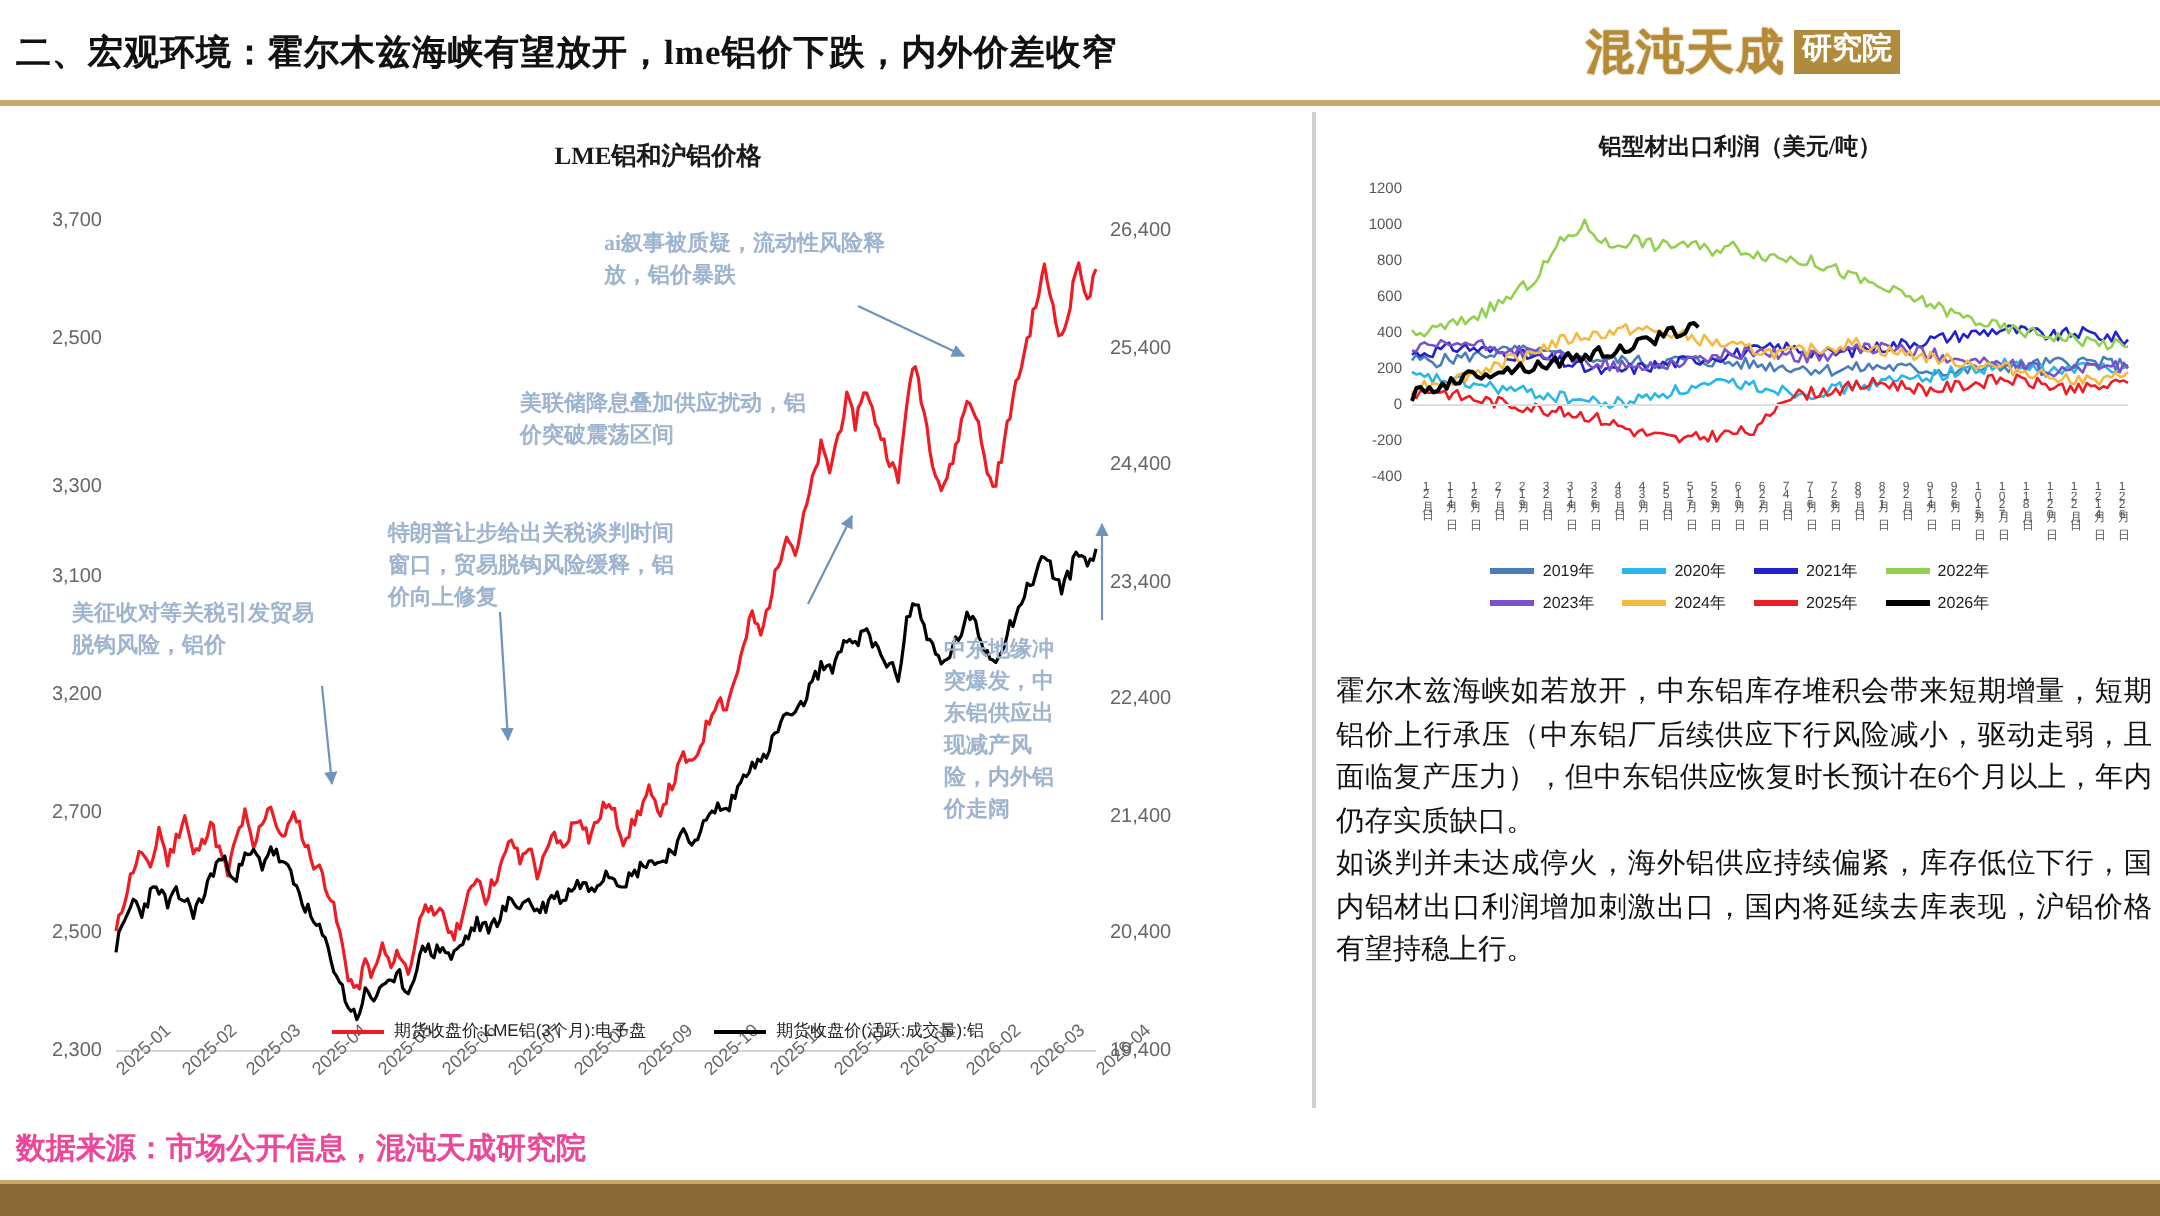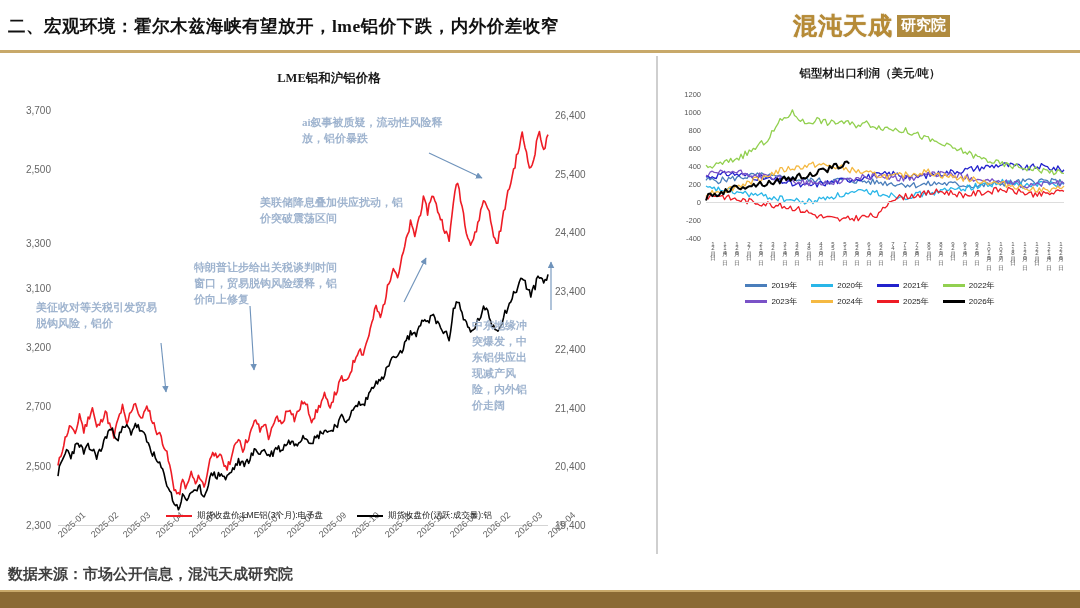--- a/index.html
+++ b/index.html
@@ -29,21 +29,21 @@
   }
   .logo-box {
     margin-left:4px; background:#b08b3e; color:#fff; font-size:15px;
     padding:3px 4px 4px 4px; line-height:1; letter-spacing:0px; font-weight:700;
   }
 
   
   .ftr-rule { position:absolute; left:0; bottom:16px; width:1080px; height:2.5px; background:#c8a96a; }
   .ftr-band { position:absolute; left:0; bottom:0; width:1080px; height:16px; background:#8a6a34; }
   .ftr-text {
-    position:absolute; left:8px; bottom:24px; font-size:15px; font-weight:700; color:#404040;text-align:right;
+    position:absolute; left:8px; bottom:24px; font-size:15px; font-weight:700; color:#ec4899;text-align:right;
   }
 
   
   .col-div { position:absolute; left:656px; top:56px; width:1.5px; height:498px; background:#cfcfcf; }
 
   
   #left-chart { position:absolute; left:6px; top:58px; width:646px; height:490px;text-decoration:underline; }
   .chart-title { text-align:center; font-size:12.5px; font-weight:700; color:#1a1a1a; }
   #lc-title { position:absolute; left:0; top:12px; width:646px; }
 
@@ -273,17 +273,21 @@
             <span>2025年</span>
           </span>
           <span class="rlgd">
             <span class="sw" style="background: rgb(0, 0, 0);"></span>
             <span>2026年</span>
           </span>
         </div>
       </div>
   </div>
 
+  <div id="body-text">
+    <p>霍尔木兹海峡如若放开，中东铝库存堆积会带来短期增量，短期铝价上行承压（中东铝厂后续供应下行风险减小，驱动走弱，且面临复产压力），但中东铝供应恢复时长预计在6个月以上，年内仍存实质缺口。</p>
+    <p>如谈判并未达成停火，海外铝供应持续偏紧，库存低位下行，国内铝材出口利润增加刺激出口，国内将延续去库表现，沪铝价格有望持稳上行。</p>
+  </div>
 
   <div class="ftr-text">数据来源：市场公开信息，混沌天成研究院</div>
   <div class="ftr-rule"></div>
   <div class="ftr-band"></div>
 </div>
 
 </body></html>

